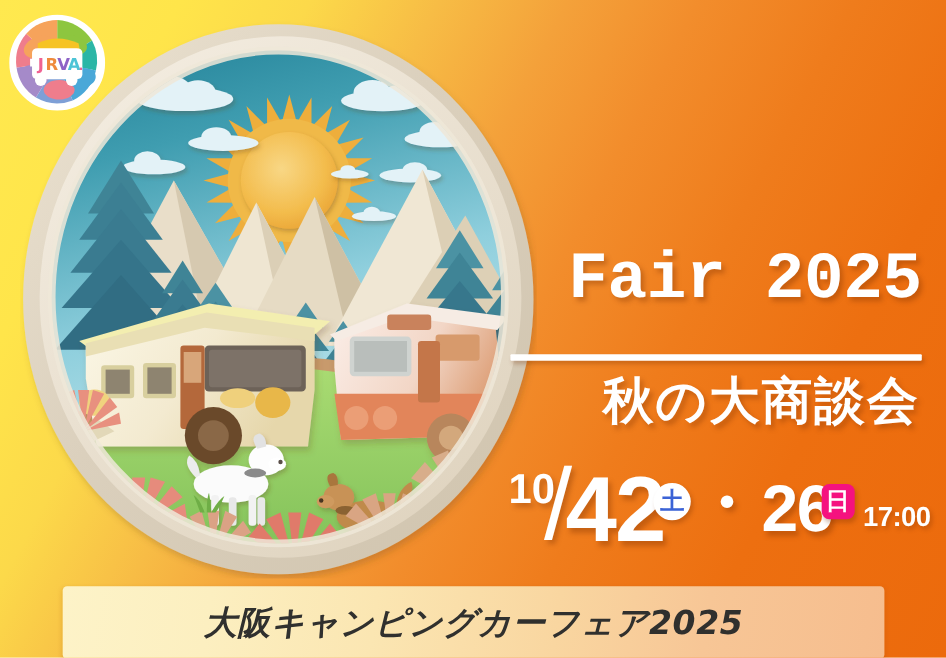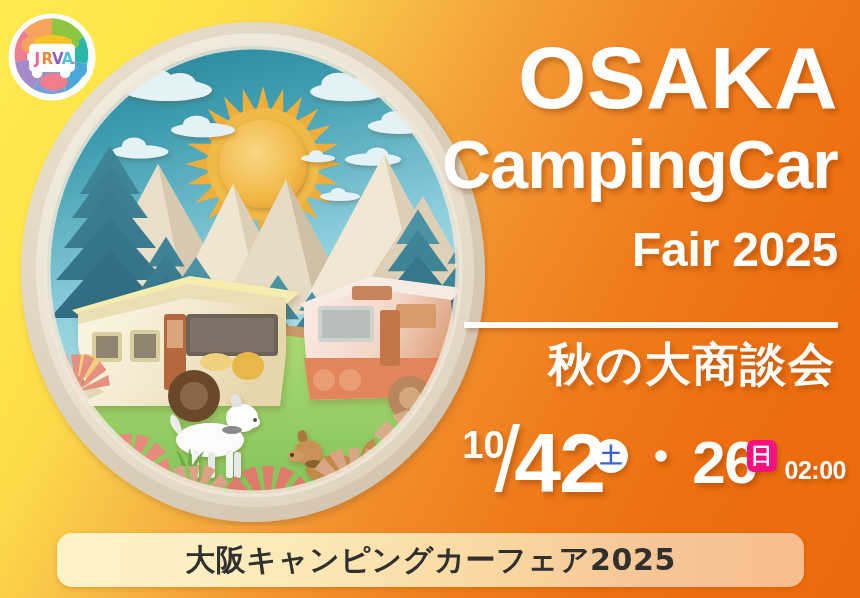--- a/index.html
+++ b/index.html
@@ -42,21 +42,21 @@
     text-shadow:3px 4px 5px rgba(120,45,0,.35);
     letter-spacing:-.01em;white-space:nowrap;
   }
   #t-osaka{
     right:22px;top:38px;font-size:88px;line-height:.9;letter-spacing:.005em;
   }
   #t-camping{
     right:22px;top:134px;font-size:68px;line-height:.9;letter-spacing:-.012em;
   }
   #t-fair{
-    right:22px;top:228px;font-size:48px;line-height:.9;letter-spacing:-.005em;
+    right:22px;top:228px;font-size:60px;line-height:.9;letter-spacing:-.005em;font-family:Liberation Mono, monospace;
   }
   #rule{
     position:absolute;right:22px;top:322px;width:374px;height:6px;
     background:#fff;border-radius:1px;
     box-shadow:2px 3px 4px rgba(120,45,0,.3);
   }
   #t-aki{
     right:24px;top:340px;font-size:46px;line-height:1.05;letter-spacing:.04em;
     font-family:"DejaVu Sans","Liberation Sans",sans-serif;
     text-align:center;
@@ -87,27 +87,28 @@
   #badge-sun{background:#f5127f;color:#ffffff;border-radius:7px;width:30px;height:32px;}
   #hours{
     margin:0 0 4px 8px;color:#fff;font-weight:700;font-size:25px;
     line-height:1.02;text-shadow:2px 3px 4px rgba(120,45,0,.35);
     letter-spacing:-.02em;
   }
   #hours .arw{font-size:20px;vertical-align:1px;}
 
   
   #banner{
-    position:absolute;left:57px;top:533px;width:747px;height:54px;
-    border-radius:15px;
+    position:absolute;left:57px;top:533px;width:747px;height:66px;
+    border-radius:4px;
     background:linear-gradient(98deg,
        #fdf3c8 0%,#fcefc0 18%,#fbe6b2 38%,#f9d6a0 60%,#f7c696 78%,#f6bd8e 100%);
     box-shadow:0 2px 5px rgba(150,70,0,.22);
     display:flex;align-items:center;justify-content:center;
     z-index:7;
+    font-style:italic;
   }
   #banner-text{
     color:#30302e;font-weight:700;font-size:30px;letter-spacing:.02em;
     font-family:"DejaVu Sans","Liberation Sans",sans-serif;
     white-space:nowrap;
   }
 </style>
 </head>
 <body>
 
@@ -493,40 +494,38 @@
         <text x="50" y="58" fill="#8e63c6">V</text>
         <text x="61" y="58" fill="#4dc4d6">A</text>
         <text x="72" y="58" fill="#f06292" font-size="13">.</text>
       </g>
       <circle cx="50" cy="50" r="47" fill="none" stroke="#ffffff" stroke-width="5"></circle>
     </svg>
   </div>
 
   <div class="txtcol">
 
-    <div class="tl" id="t-osaka">OSAKA</div>
-
-    <div class="tl" id="t-camping">CampingCar</div>
+
 
     <div class="tl" id="t-fair">Fair 2025</div>
 
     <div id="rule"></div>
 
     <div class="tl" id="t-aki">秋の大商談会</div>
 
     <div id="daterow">
       <span class="dt" id="d-month">10</span>
       <span class="dt" id="d-slash">/</span>
       <span class="dt" id="d-25">42</span>
       <span class="daybadge" id="badge-sat">土</span>
       <span class="dt" id="d-dot">・</span>
       <span class="dt" id="d-26">26</span>
       <span class="daybadge" id="badge-sun">日</span>
       <span id="hours">
-        <br><span>02:00</span>
+        <br><span>17:00</span>
       </span>
     </div>
   </div>
 
   <div id="banner">
     <span id="banner-text">大阪キャンピングカーフェア2025</span>
   </div>
 
 </div>
 

